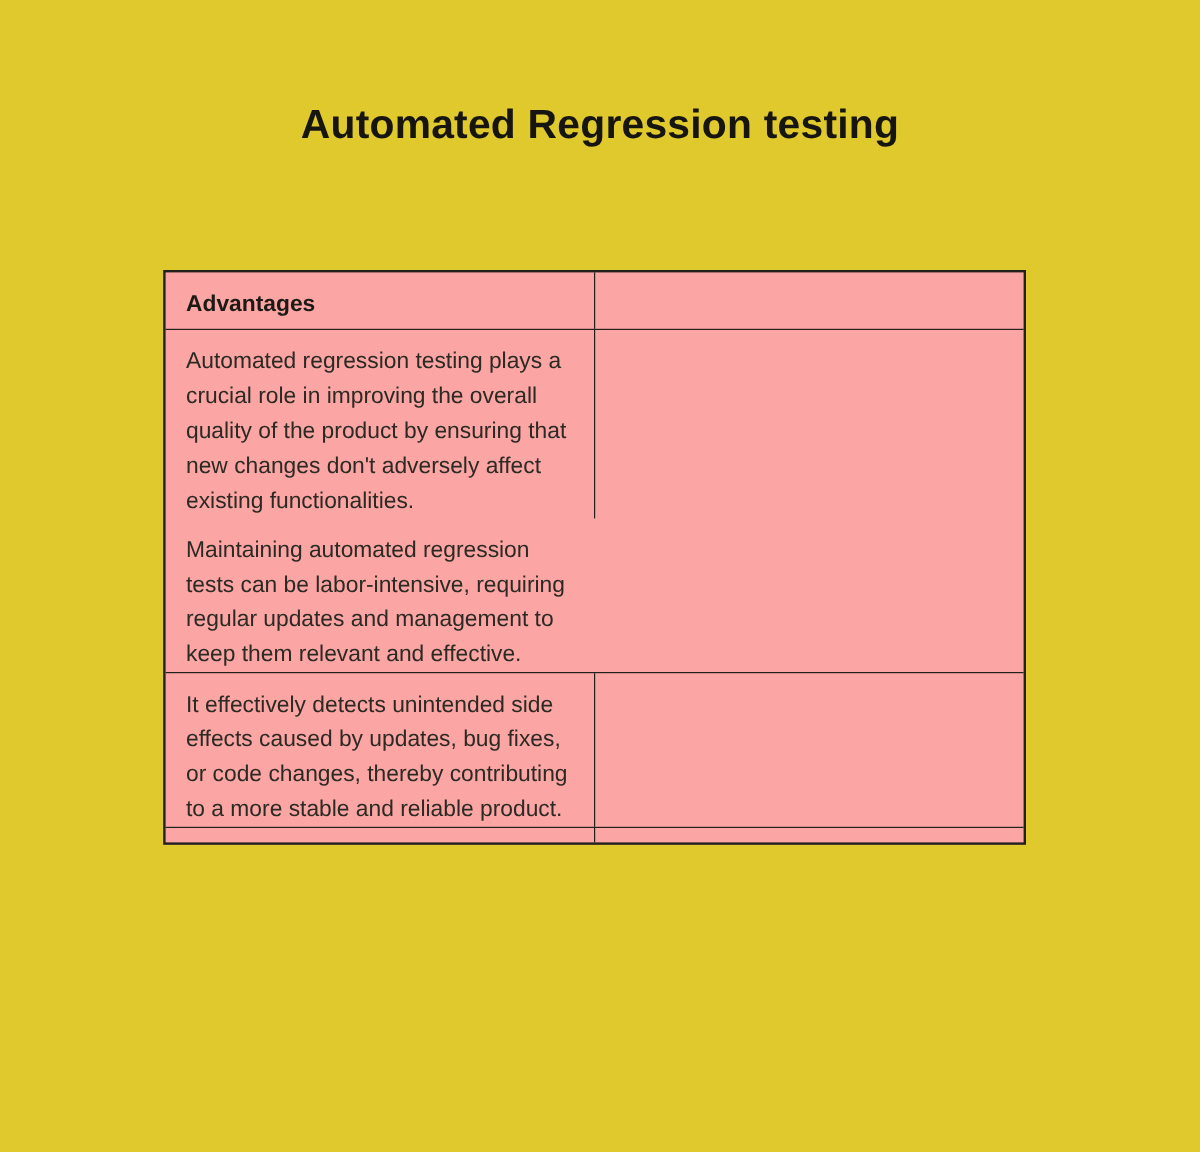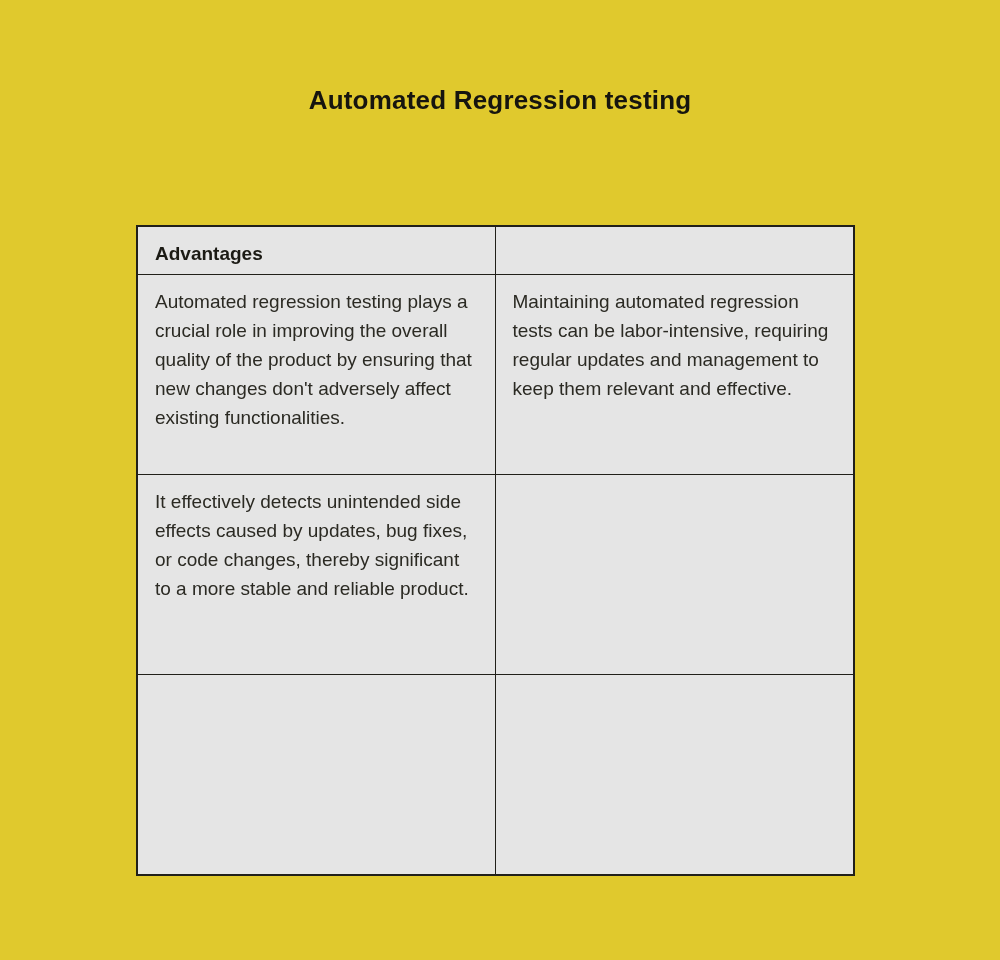--- a/index.html
+++ b/index.html
@@ -12,39 +12,40 @@
     position: relative;
     background: #e0c92d;
     overflow: hidden;
   }
   .page-title {
     position: absolute;
     top: 85px;
     left: 0;
     width: 100%;
     text-align: center;
-    font-size: 26px;
+    font-size: 34px;
     font-weight: 700;
     letter-spacing: 0.2px;
     color: #16150f;
   }
   .comparison-table {
     position: absolute;
     left: 136px;
     top: 225px;
     width: 719px;
-    background: #e5e5e5;
+    background: #fca5a5;
     border: 2px solid #21201a;
   }
   .t-row {
     display: flex;
     width: 100%;
   }
   .t-row + .t-row {
     border-top: 1.5px solid #21201a;
+    flex-direction: column;
   }
   .t-cell {
     width: 50%;
     flex: 0 0 50%;
     padding: 11px 18px 0 17px;
     font-size: 19px;
     line-height: 29px;
     color: #2b2a23;
     overflow: hidden;
   }
@@ -72,20 +73,20 @@
   <div class="t-row header-row">
     <div class="t-cell">Advantages</div>
   </div>
 
   <div class="t-row body-row">
     <div class="t-cell">Automated regression testing plays a crucial role in improving the overall quality of the product by ensuring that new changes don't adversely affect existing functionalities.</div>
     <div class="t-cell">Maintaining automated regression tests can be labor-intensive, requiring regular updates and management to keep them relevant and effective.</div>
   </div>
 
   <div class="t-row body-row">
-    <div class="t-cell">It effectively detects unintended side effects caused by updates, bug fixes, or code changes, thereby significant to a more stable and reliable product.</div>
+    <div class="t-cell">It effectively detects unintended side effects caused by updates, bug fixes, or code changes, thereby contributing to a more stable and reliable product.</div>
   </div>
 
   <div class="t-row body-row">
     <div class="t-cell"></div>
   </div>
 
 </div>
 
 </body></html>

